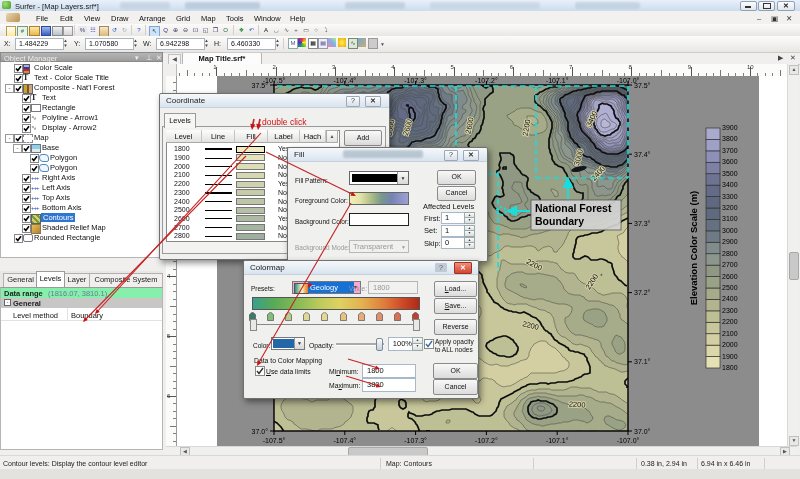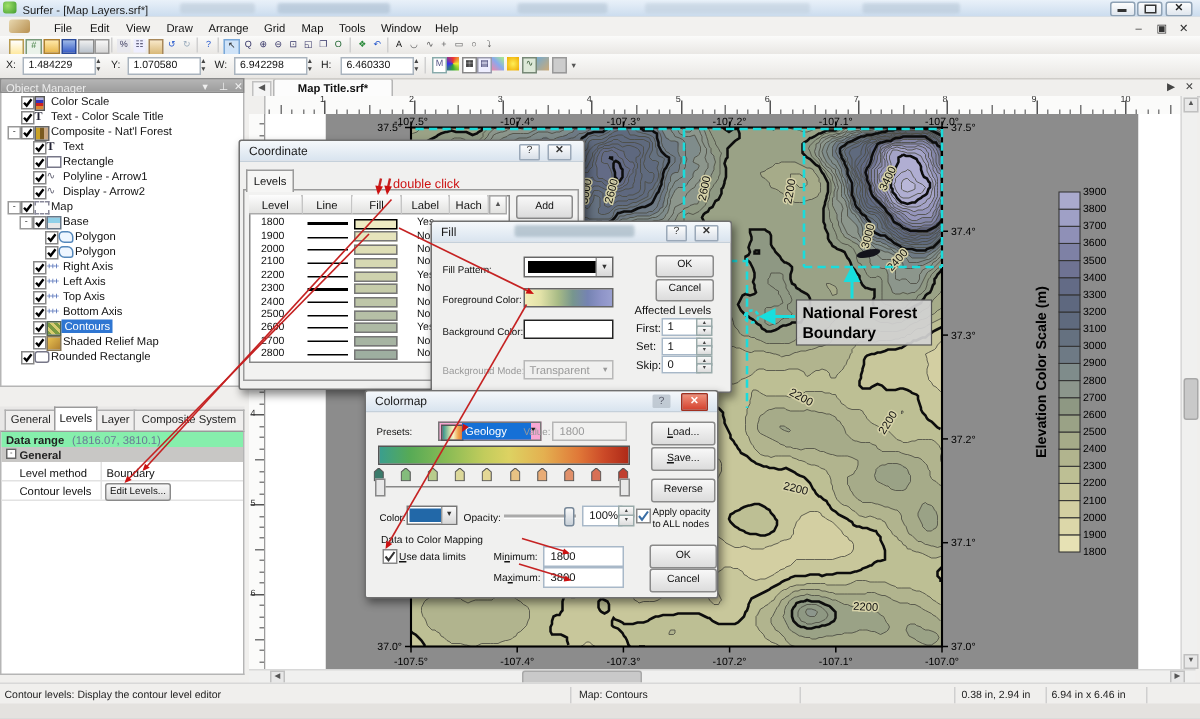--- a/index.html
+++ b/index.html
@@ -730,25 +730,20 @@
       </div>
 <div style="position:absolute;left:0;top:10px;width:161px;height:10px;background:#c8c7c5;font:bold 7.5px 'Liberation Sans',sans-serif;color:#222;">
         <span style="position:absolute;left:3px;top:1px;width:5px;height:5px;border:1px solid #666;background:#fff;font:5px 'Liberation Sans',sans-serif;line-height:4px;text-align:center;">-</span>
         <span style="position:absolute;left:12px;top:1px;">General</span>
       </div>
 <div style="position:absolute;left:0;top:20px;width:161px;height:12px;border-bottom:1px solid #e2e2e2;font:7.5px 'Liberation Sans',sans-serif;color:#111;">
         <span style="position:absolute;left:12px;top:3px;">Level method</span>
         <span style="position:absolute;left:70px;top:3px;">Boundary</span>
         <div style="position:absolute;left:66px;top:0;width:1px;height:12px;background:#e2e2e2;"></div>
       </div>
-<div style="position:absolute;left:0;top:32px;width:161px;height:13px;border-bottom:1px solid #e2e2e2;font:7.5px 'Liberation Sans',sans-serif;color:#111;">
-        <span style="position:absolute;left:12px;top:3px;">Contour levels</span>
-        <div style="position:absolute;left:66px;top:0;width:1px;height:13px;background:#e2e2e2;"></div>
-<div style="position:absolute;left:69px;top:2px;width:42px;height:10px;background:linear-gradient(#f8f8f8,#dcdcdc);border:1px solid #8a8a8a;border-radius:2px;font:6.5px 'Liberation Sans',sans-serif;text-align:center;line-height:9px;color:#111;white-space:nowrap;">Edit Levels...</div>
-      </div>
 </div>
     <div style="position:absolute;left:0;top:455px;width:800px;height:24px;background:#f0efed;border-top:1px solid #d8d8d8;font:7px 'Liberation Sans',sans-serif;color:#222;">
 <span style="position:absolute;left:3px;top:4px;">Contour levels: Display the contour level editor</span>
 <div style="position:absolute;left:380px;top:2px;width:1px;height:11px;background:#cfcfcf;"></div>
 <span style="position:absolute;left:386px;top:4px;">Map: Contours</span>
 <div style="position:absolute;left:533px;top:2px;width:1px;height:11px;background:#cfcfcf;"></div>
 <div style="position:absolute;left:636px;top:2px;width:1px;height:11px;background:#cfcfcf;"></div>
 <span style="position:absolute;left:641px;top:4px;">0.38 in, 2.94 in</span>
 <div style="position:absolute;left:697px;top:2px;width:1px;height:11px;background:#cfcfcf;"></div>
 <span style="position:absolute;left:701px;top:4px;">6.94 in x 6.46 in</span>

